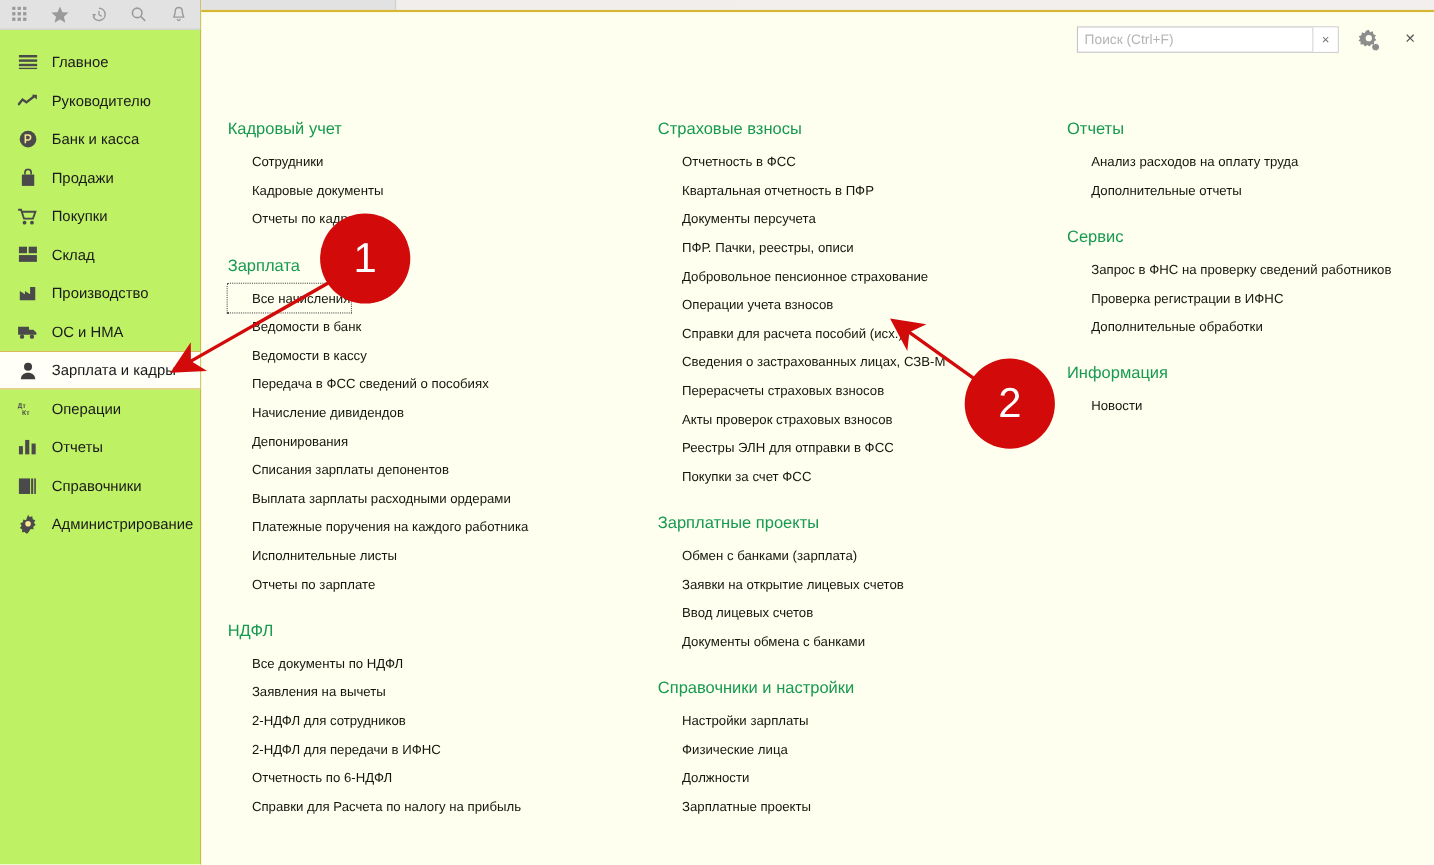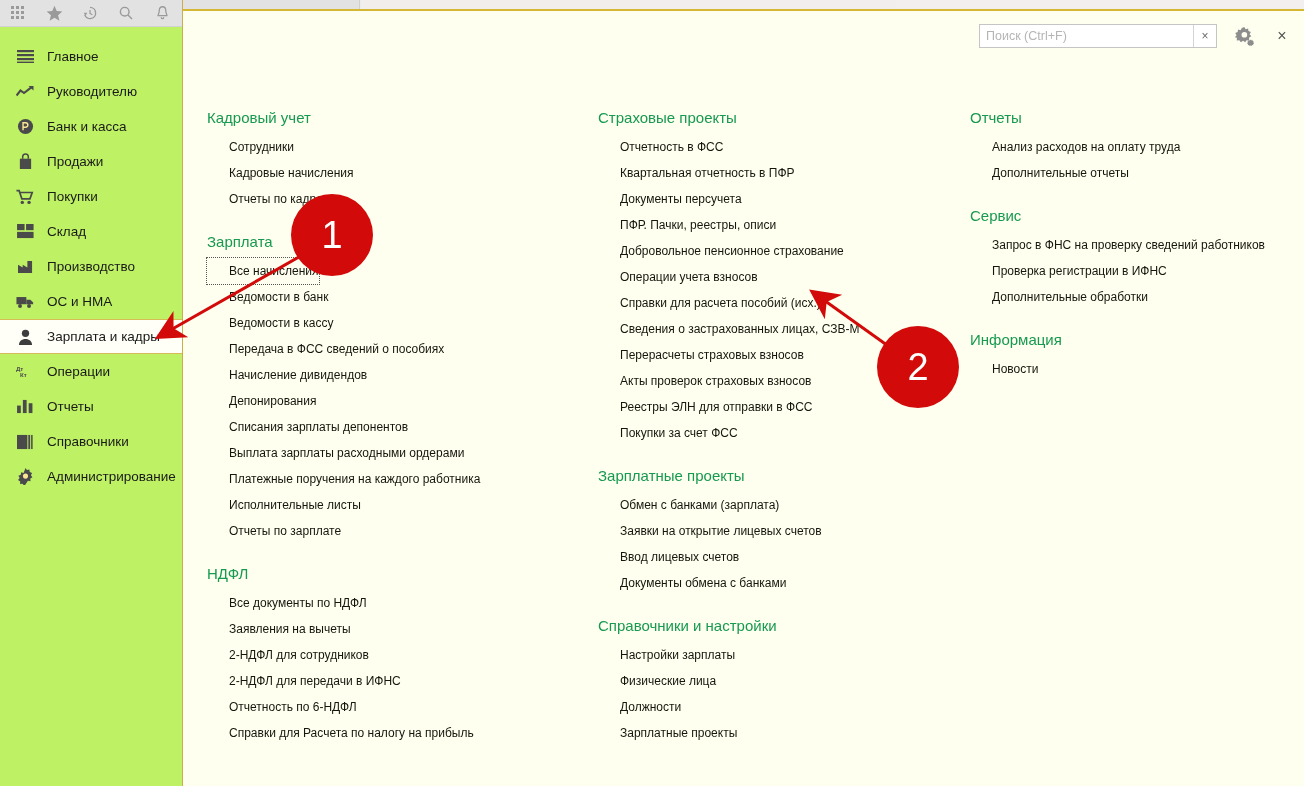--- a/index.html
+++ b/index.html
@@ -375,21 +375,21 @@
   </div>
 
   <div id="columns">
 
     <div class="col" id="col1">
 
       <div class="group">
         <div class="group-title">Кадровый учет</div>
         <ul class="group-items">
           <li class="mi-row"><span class="mi">Сотрудники</span></li>
-          <li class="mi-row"><span class="mi">Кадровые начисления</span></li>
+          <li class="mi-row"><span class="mi">Кадровые документы</span></li>
           <li class="mi-row"><span class="mi">Отчеты по кадрам</span></li>
         </ul>
       </div>
 
       <div class="group">
         <div class="group-title">Зарплата</div>
         <ul class="group-items">
           <li class="mi-row"><span class="mi focused">Все начисления</span></li>
           <li class="mi-row"><span class="mi">Ведомости в банк</span></li>
           <li class="mi-row"><span class="mi">Ведомости в кассу</span></li>
@@ -413,21 +413,21 @@
           <li class="mi-row"><span class="mi">2-НДФЛ для передачи в ИФНС</span></li>
           <li class="mi-row"><span class="mi">Отчетность по 6-НДФЛ</span></li>
           <li class="mi-row"><span class="mi">Справки для Расчета по налогу на прибыль</span></li>
         </ul>
       </div>
     </div>
 
     <div class="col" id="col2">
 
       <div class="group">
-        <div class="group-title">Страховые проекты</div>
+        <div class="group-title">Страховые взносы</div>
         <ul class="group-items">
           <li class="mi-row"><span class="mi">Отчетность в ФСС</span></li>
           <li class="mi-row"><span class="mi">Квартальная отчетность в ПФР</span></li>
           <li class="mi-row"><span class="mi">Документы персучета</span></li>
           <li class="mi-row"><span class="mi">ПФР. Пачки, реестры, описи</span></li>
           <li class="mi-row"><span class="mi">Добровольное пенсионное страхование</span></li>
           <li class="mi-row"><span class="mi">Операции учета взносов</span></li>
           <li class="mi-row"><span class="mi">Справки для расчета пособий (исх.)</span></li>
           <li class="mi-row"><span class="mi">Сведения о застрахованных лицах, СЗВ-М</span></li>
           <li class="mi-row"><span class="mi">Перерасчеты страховых взносов</span></li>

